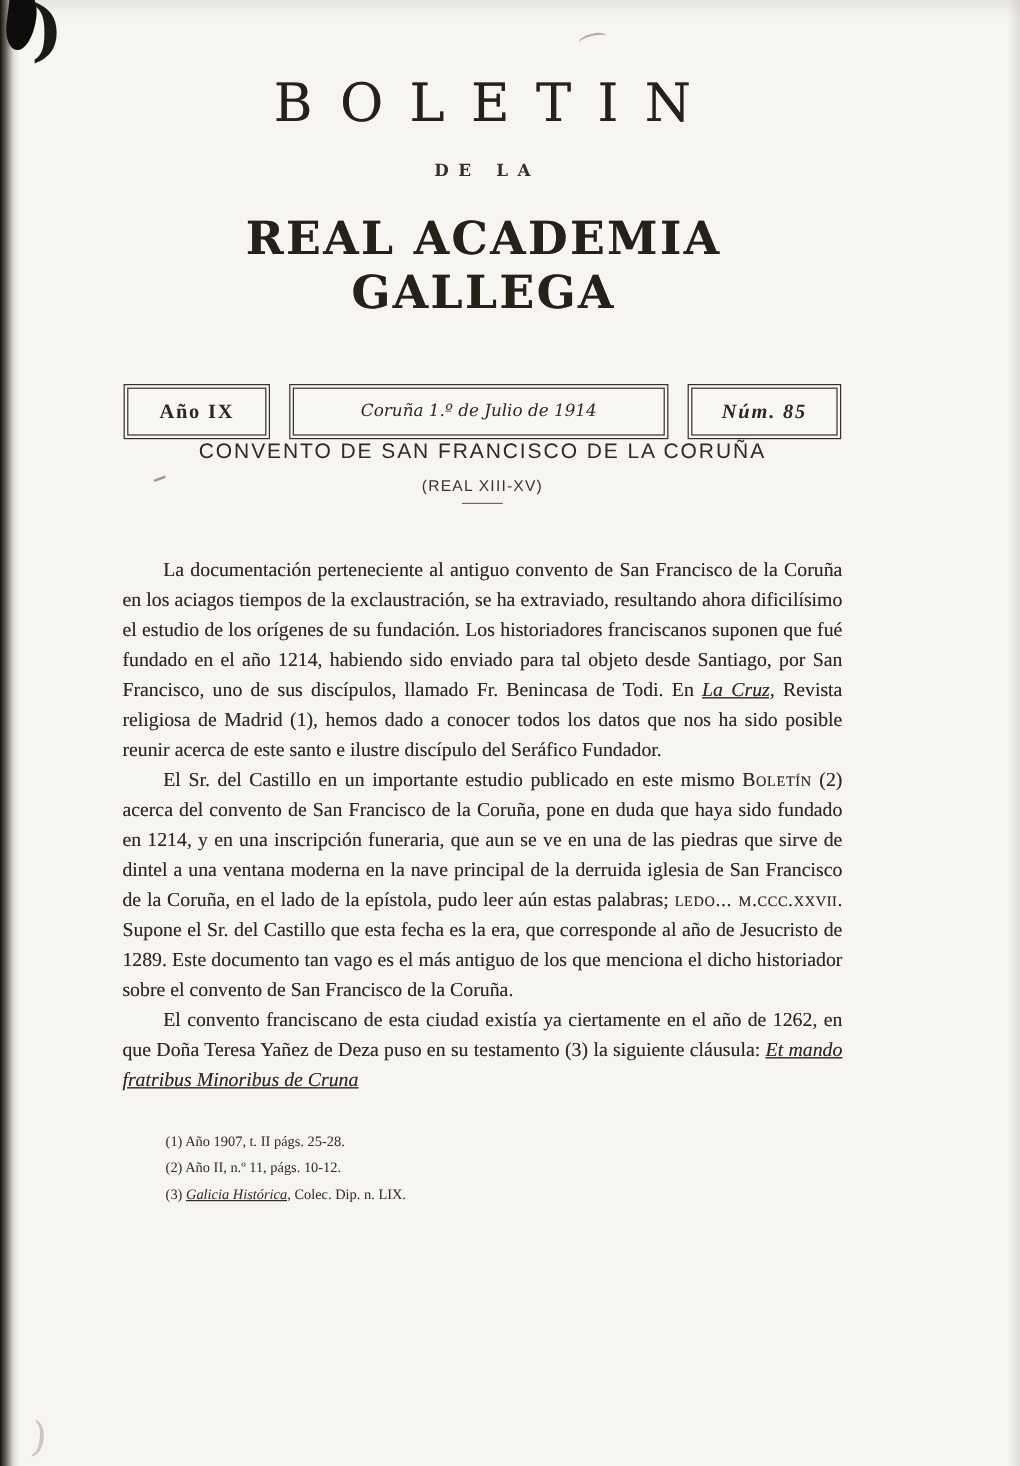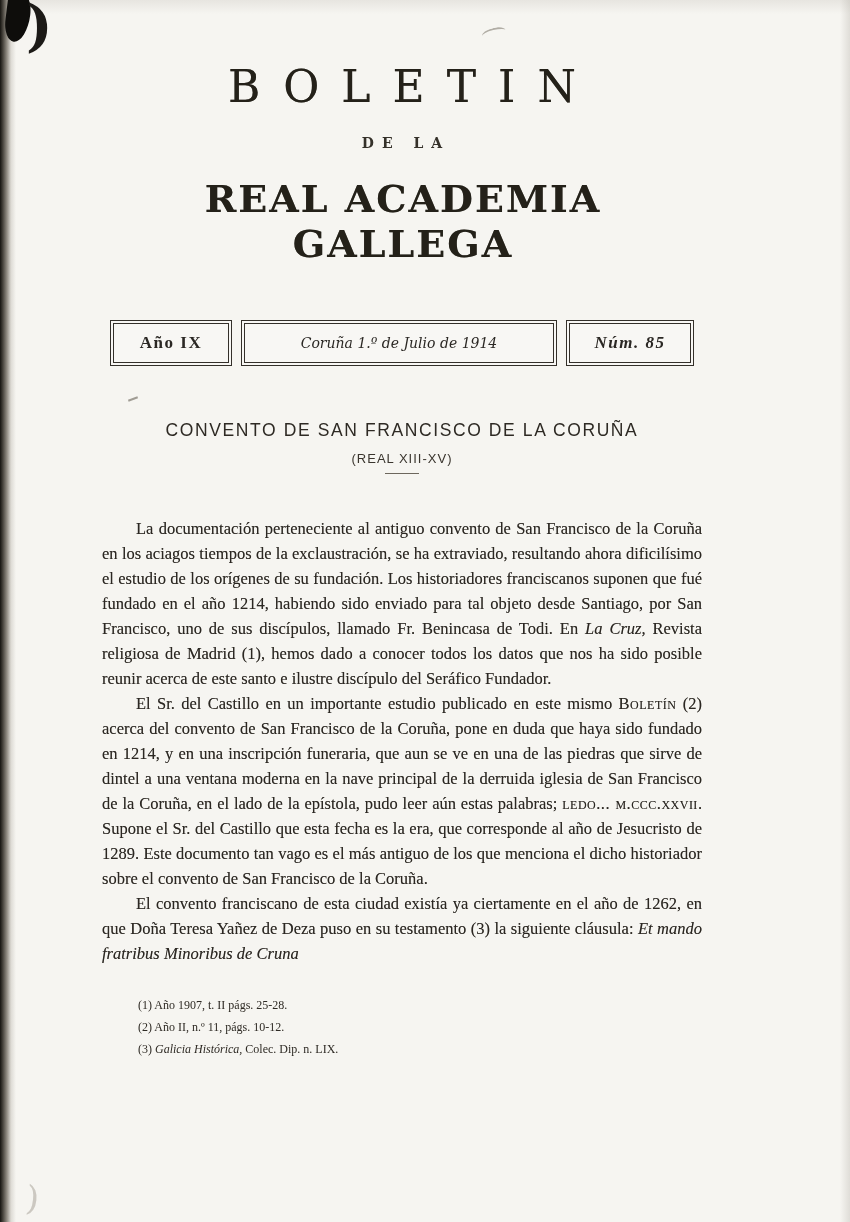--- a/index.html
+++ b/index.html
@@ -64,54 +64,54 @@
   .masthead-org {
     margin-top:25px;
     font-family:"DejaVu Serif", serif;
     font-size:38px; font-weight:bold;
     letter-spacing:2px; padding-left:2px;
     color:#242119;
     text-shadow:0 0 .5px rgba(40,36,30,.55);
   }
 
   
-  .issue-bar { display:flex; justify-content:center; align-items:stretch; gap:9px; margin-top:54px; }
+  .issue-bar { display:flex; justify-content:center; align-items:stretch; gap:16px; margin-top:54px; }
   .issue-cell {
     border:4px double #34302a;
     display:flex; align-items:center; justify-content:center;
     padding:6px 8px; min-height:46px;
     background:rgba(255,255,255,.25);
   }
   .cell-year   { min-width:122px; font-weight:bold; font-size:17px; letter-spacing:1.5px; }
   .cell-date   { min-width:316px; font-family:"DejaVu Serif", serif; font-style:italic; font-size:14px; }
   .cell-number { min-width:128px; font-weight:bold; font-size:17px; letter-spacing:1.5px;font-style:italic; }
 
   
-  .article-head { text-align:center; margin-top:54px; }
+  .article-head { text-align:center; }
   .article-title {
     font-family:"Liberation Sans", sans-serif;
     font-size:17.5px; font-weight:normal; letter-spacing:1.6px;
     color:#2e2a24;
   }
   .article-subtitle {
     font-family:"Liberation Sans", sans-serif;
     font-size:13px; letter-spacing:1px; margin-top:10px; color:#3a352e;
   }
   .subtitle-rule { width:34px; border-top:1px solid #6d675d; margin:7px auto 0; }
 
   
   .article-body {
     margin-top:42px;
     font-size:16.5px; line-height:25px;
     text-align:justify;
     color:#2b2722;
     text-shadow:0 0 .4px rgba(43,39,34,.45);
   }
   .article-body p { text-indent:34px; margin:0; }
-  .i  { font-style:italic; }
+  .i  { font-style:italic;text-decoration:underline; }
   .sc { font-variant:small-caps; letter-spacing:.5px; }
 
   
   .footnotes {
     margin-top:28px; padding-left:36px;
     font-size:12px; line-height:22px;
     color:#2e2a24;
   }
 </style>
 </head>

